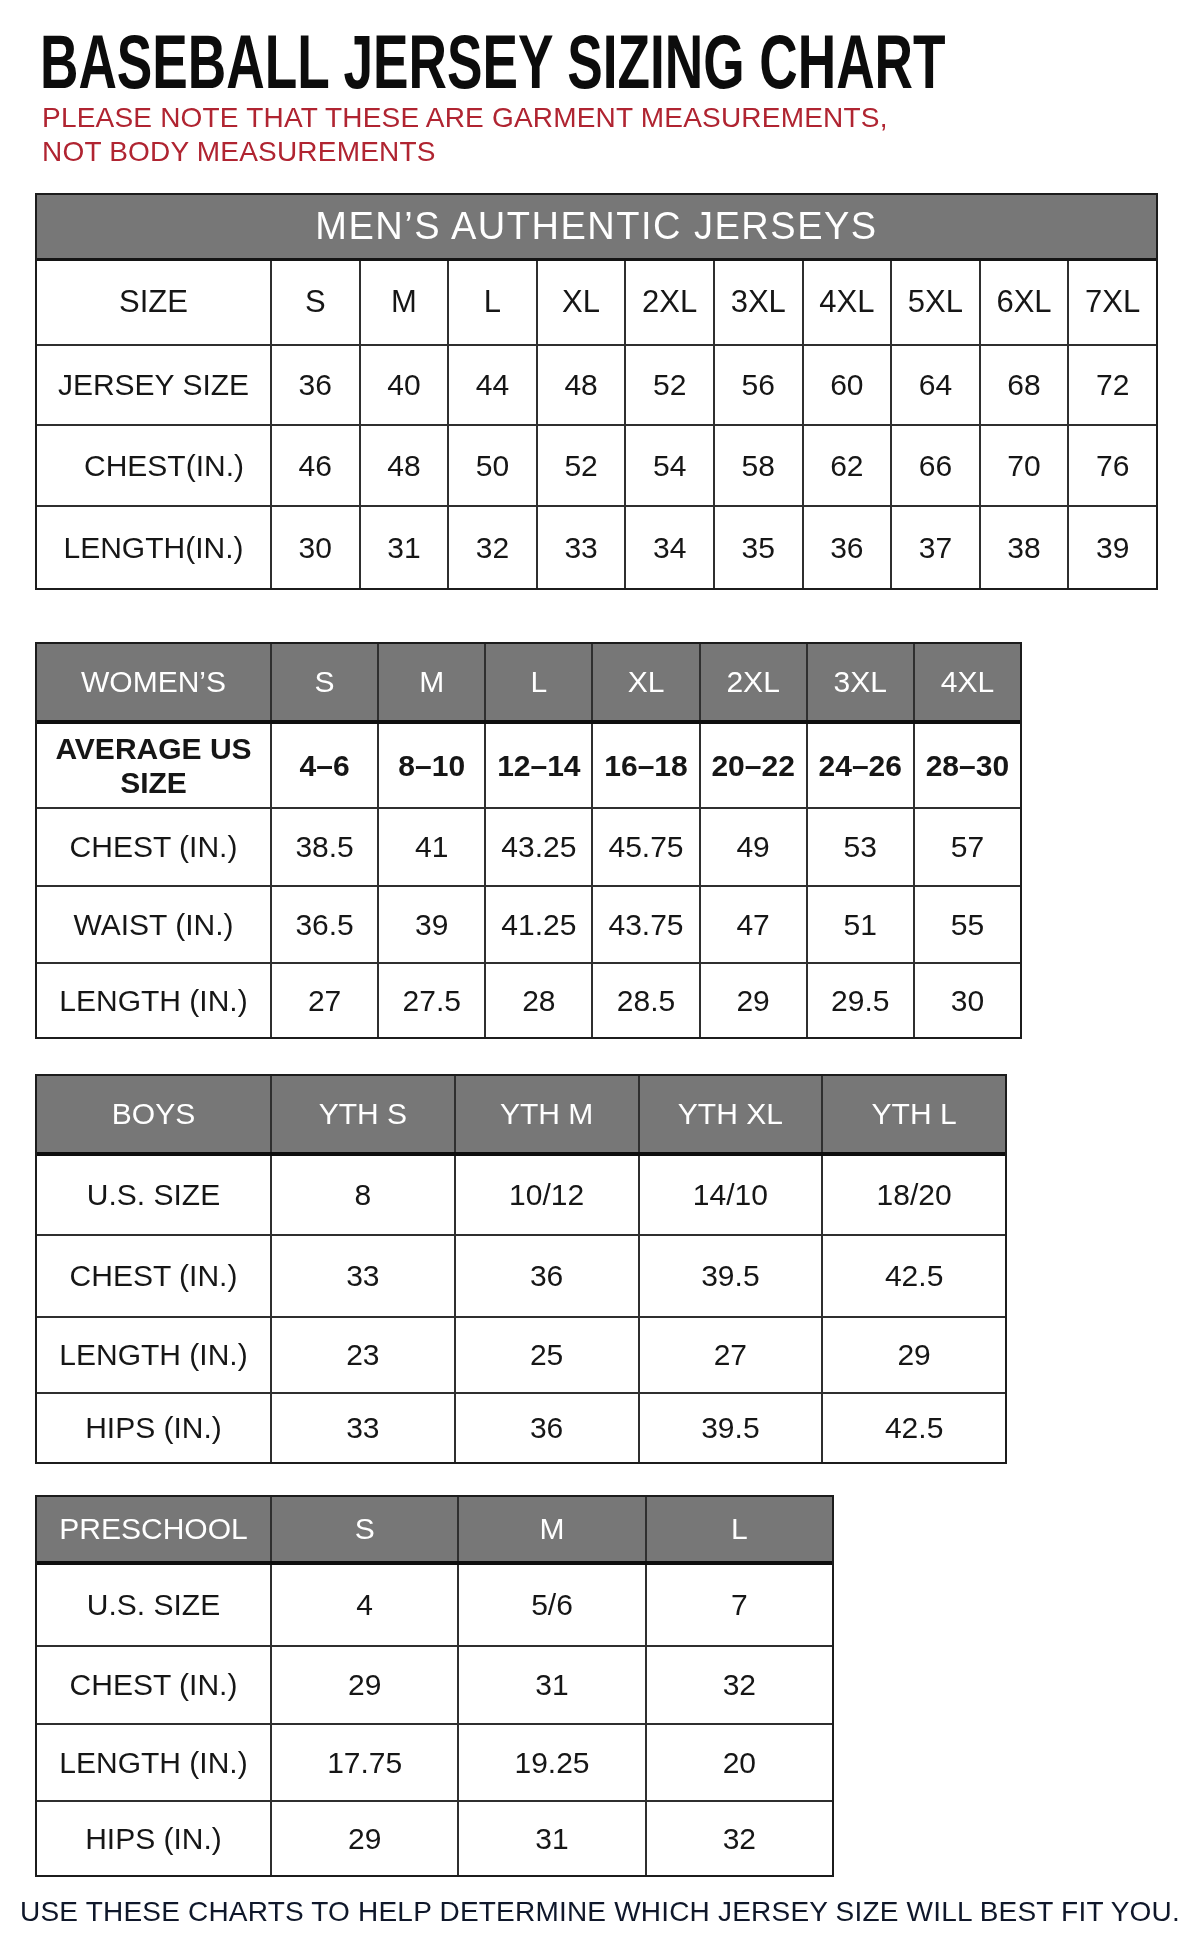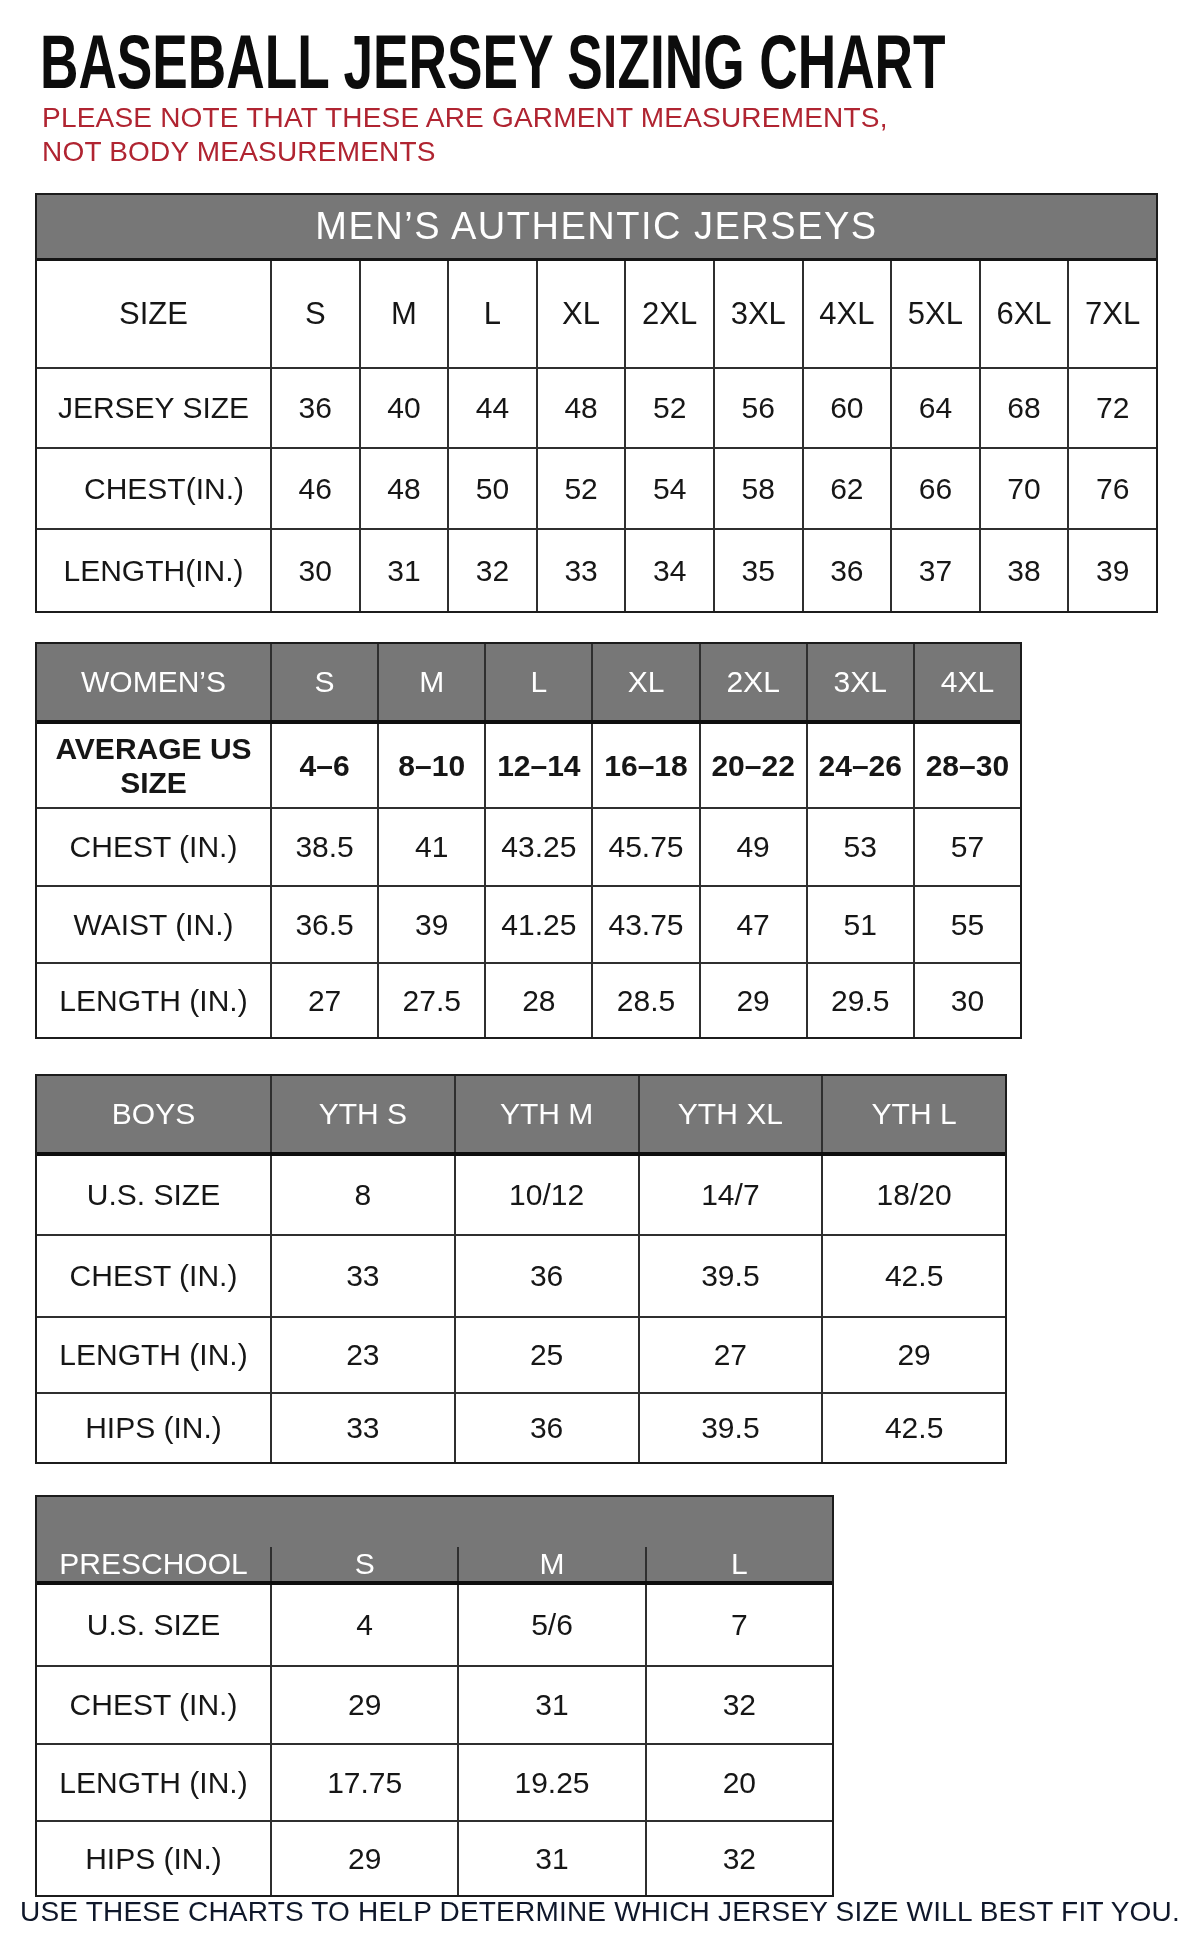--- a/index.html
+++ b/index.html
@@ -37,21 +37,21 @@
 <div class="page">
 
   <div class="title">
     <span class="title-inner">BASEBALL JERSEY SIZING CHART</span>
   </div>
 
   <div class="note">PLEASE NOTE THAT THESE ARE GARMENT MEASUREMENTS, NOT BODY MEASUREMENTS</div>
 
   <div class="tbl" style="top: 193px; left: 35px; width: 1123px;">
       <div class="band" style="height: 66px;">MEN’S AUTHENTIC JERSEYS</div>
-      <div class="row plain-hdr" style="height: 106px;">
+      <div class="row plain-hdr" style="height: 83px;">
         <div class="cell label" style="flex: 0 0 233px;">SIZE</div>
         <div class="cell">S</div>
         <div class="cell">M</div>
         <div class="cell">L</div>
         <div class="cell">XL</div>
         <div class="cell">2XL</div>
         <div class="cell">3XL</div>
         <div class="cell">4XL</div>
         <div class="cell">5XL</div>
         <div class="cell">6XL</div>
@@ -154,21 +154,21 @@
         <div class="cell label" style="flex: 0 0 233px;">BOYS</div>
         <div class="cell">YTH S</div>
         <div class="cell">YTH M</div>
         <div class="cell">YTH XL</div>
         <div class="cell">YTH L</div>
       </div>
       <div class="row" style="height: 78px;">
         <div class="cell label" style="flex: 0 0 233px;">U.S. SIZE</div>
         <div class="cell">8</div>
         <div class="cell">10/12</div>
-        <div class="cell">14/7</div>
+        <div class="cell">14/10</div>
         <div class="cell">18/20</div>
       </div>
       <div class="row" style="height: 82px;">
         <div class="cell label" style="flex: 0 0 233px;">CHEST (IN.)</div>
         <div class="cell">33</div>
         <div class="cell">36</div>
         <div class="cell">39.5</div>
         <div class="cell">42.5</div>
       </div>
       <div class="row" style="height: 76px;">
@@ -180,21 +180,21 @@
       </div>
       <div class="row" style="height: 70px;">
         <div class="cell label" style="flex: 0 0 233px;">HIPS (IN.)</div>
         <div class="cell">33</div>
         <div class="cell">36</div>
         <div class="cell">39.5</div>
         <div class="cell">42.5</div>
       </div>
     </div>
   <div class="tbl" style="top: 1495px; left: 35px; width: 799px;">
-      <div class="row gray-hdr" style="height: 88px; align-items: flex-end;">
+      <div class="row gray-hdr" style="height: 68px;">
         <div class="cell label" style="flex: 0 0 233px;">PRESCHOOL</div>
         <div class="cell">S</div>
         <div class="cell">M</div>
         <div class="cell">L</div>
       </div>
       <div class="row" style="height: 80px;">
         <div class="cell label" style="flex: 0 0 233px;">U.S. SIZE</div>
         <div class="cell">4</div>
         <div class="cell">5/6</div>
         <div class="cell">7</div>

